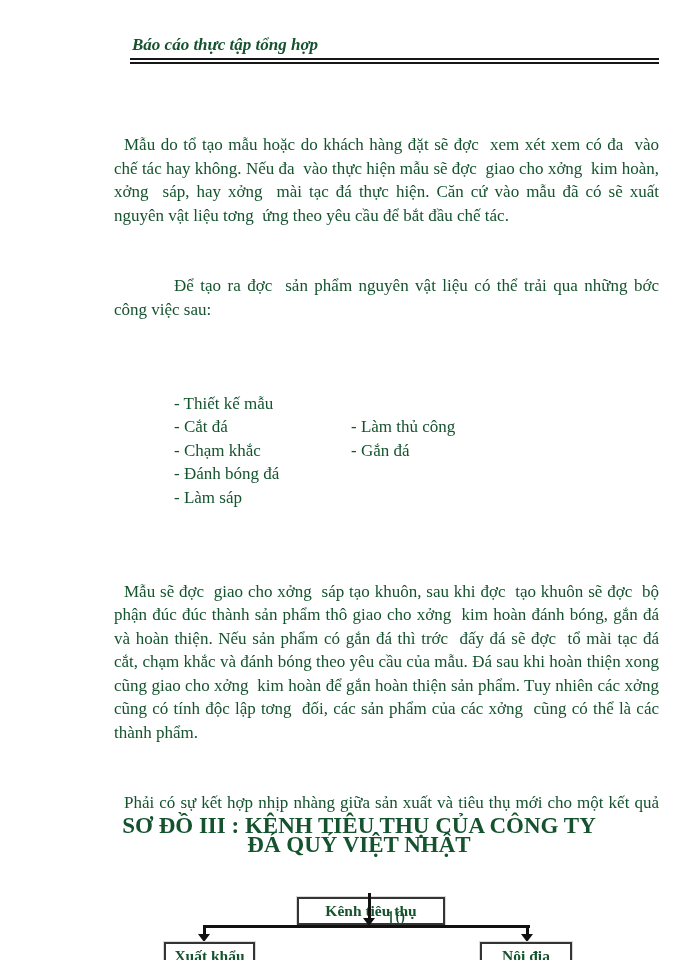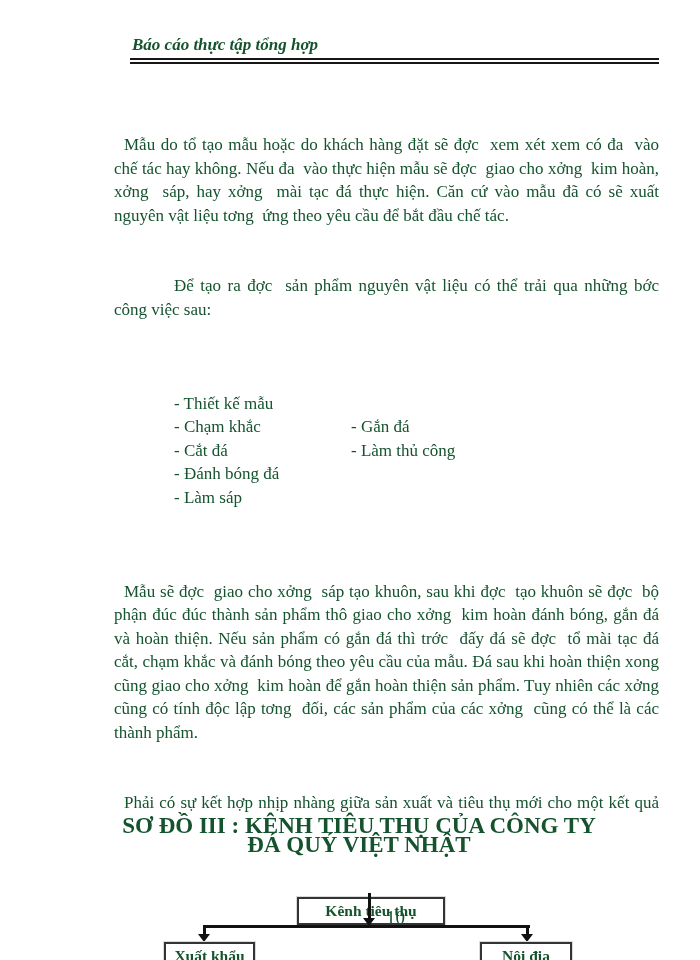--- a/index.html
+++ b/index.html
@@ -137,26 +137,26 @@
 
   <div class="body-text">
     <p class="para indent-sm">Mẫu do tổ tạo mẫu hoặc do khách hàng đặt sẽ đợc  xem xét xem có đa  vào chế tác hay không. Nếu đa  vào thực hiện mẫu sẽ đợc  giao cho xởng  kim hoàn, xởng  sáp, hay xởng  mài tạc đá thực hiện. Căn cứ vào mẫu đã có sẽ xuất nguyên vật liệu tơng  ứng theo yêu cầu để bắt đầu chế tác.</p>
     <p class="para indent-lg">Để tạo ra đợc  sản phẩm nguyên vật liệu có thể trải qua những bớc  công việc sau:</p>
 
     <div class="steps">
       <div class="step-row">
         <span class="step-col1">- Thiết kế mẫu</span>
       </div>
       <div class="step-row">
+        <span class="step-col1">- Cắt đá</span>
+        <span class="step-col2">- Làm thủ công</span>
+      </div>
+      <div class="step-row">
         <span class="step-col1">- Chạm khắc</span>
         <span class="step-col2">- Gắn đá</span>
-      </div>
-      <div class="step-row">
-        <span class="step-col1">- Cắt đá</span>
-        <span class="step-col2">- Làm thủ công</span>
       </div>
       <div class="step-row">
         <span class="step-col1">- Đánh bóng đá</span>
       </div>
       <div class="step-row">
         <span class="step-col1">- Làm sáp</span>
         <span class="step-col2"></span>
       </div>
     </div>
 

